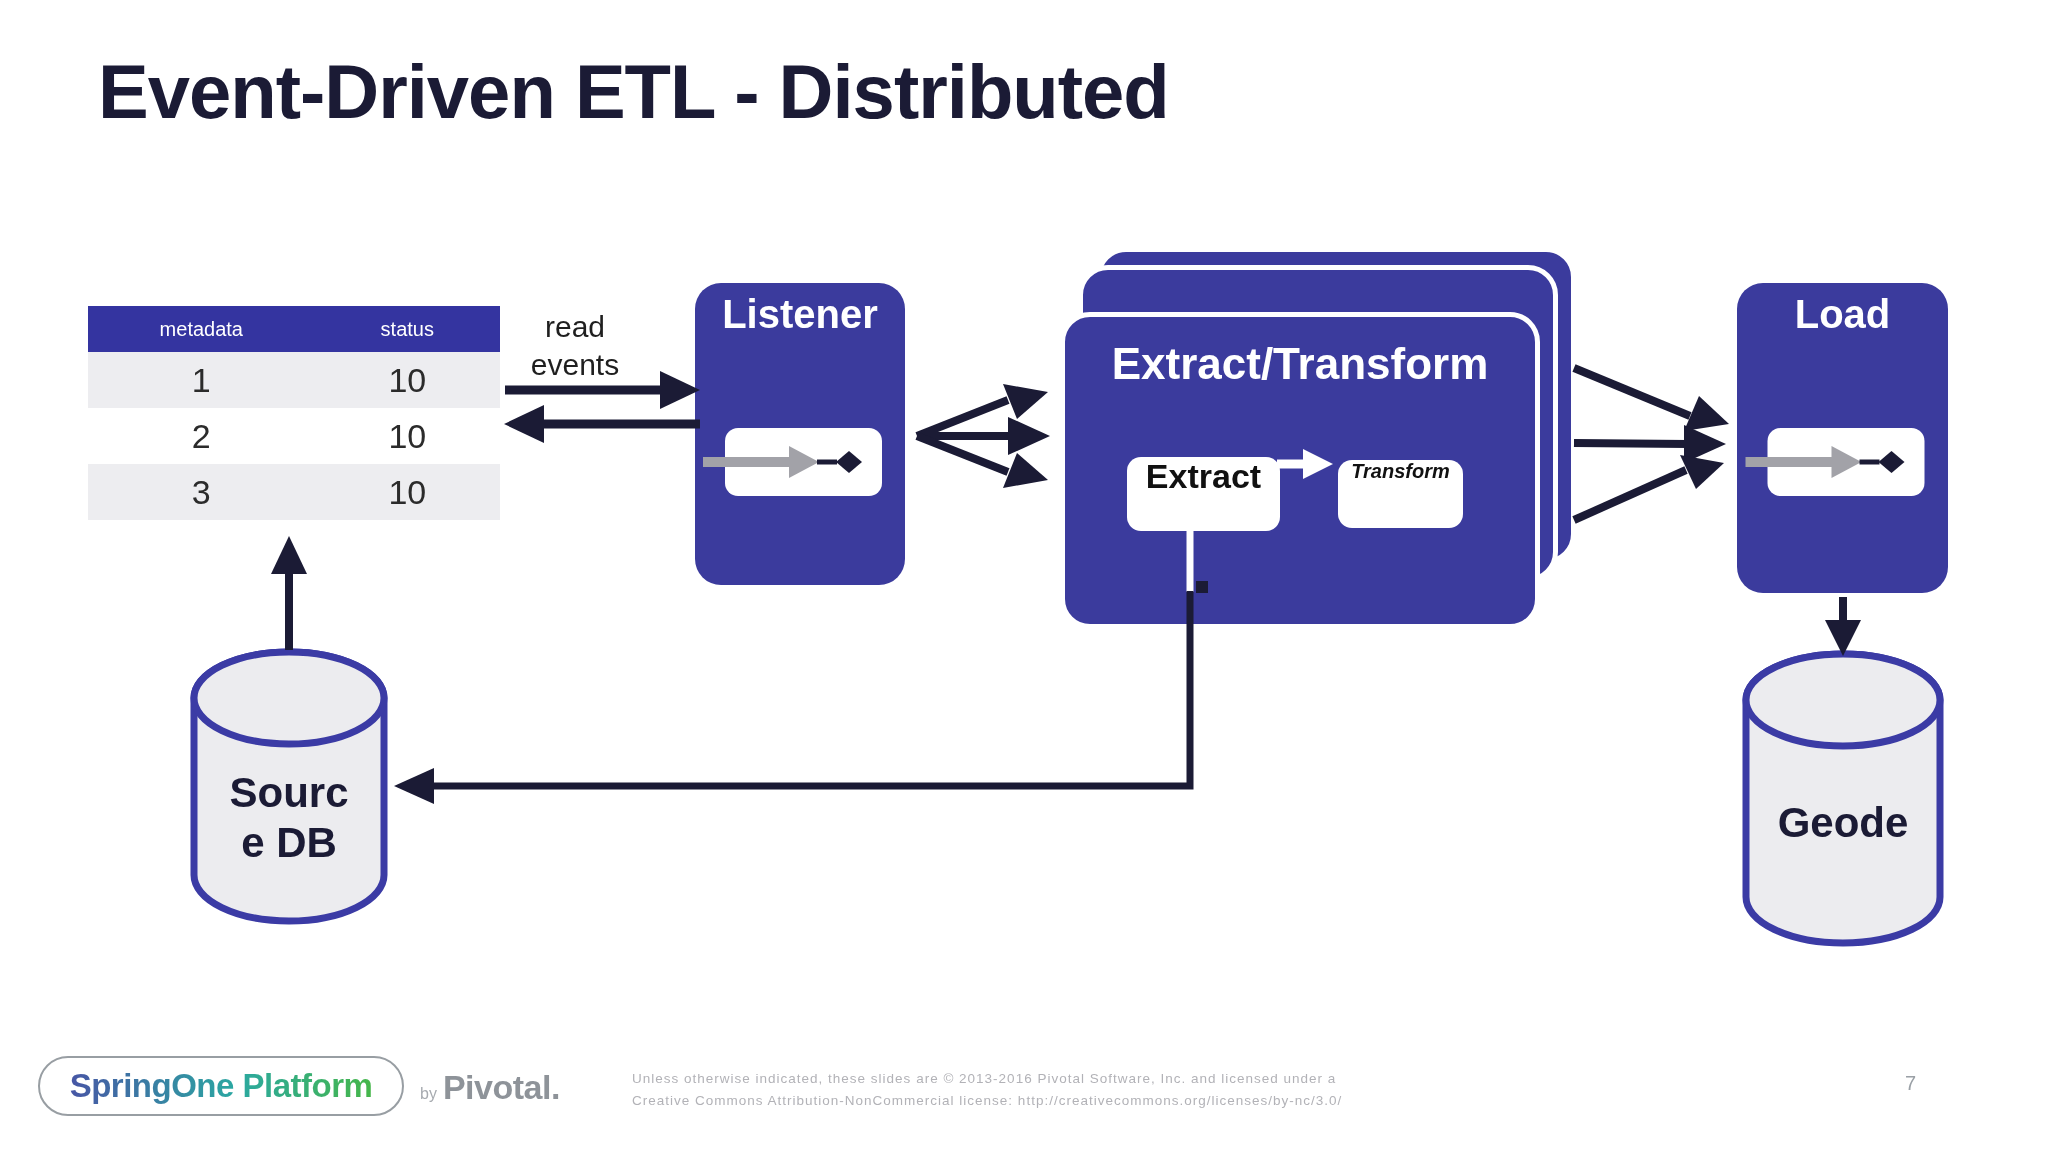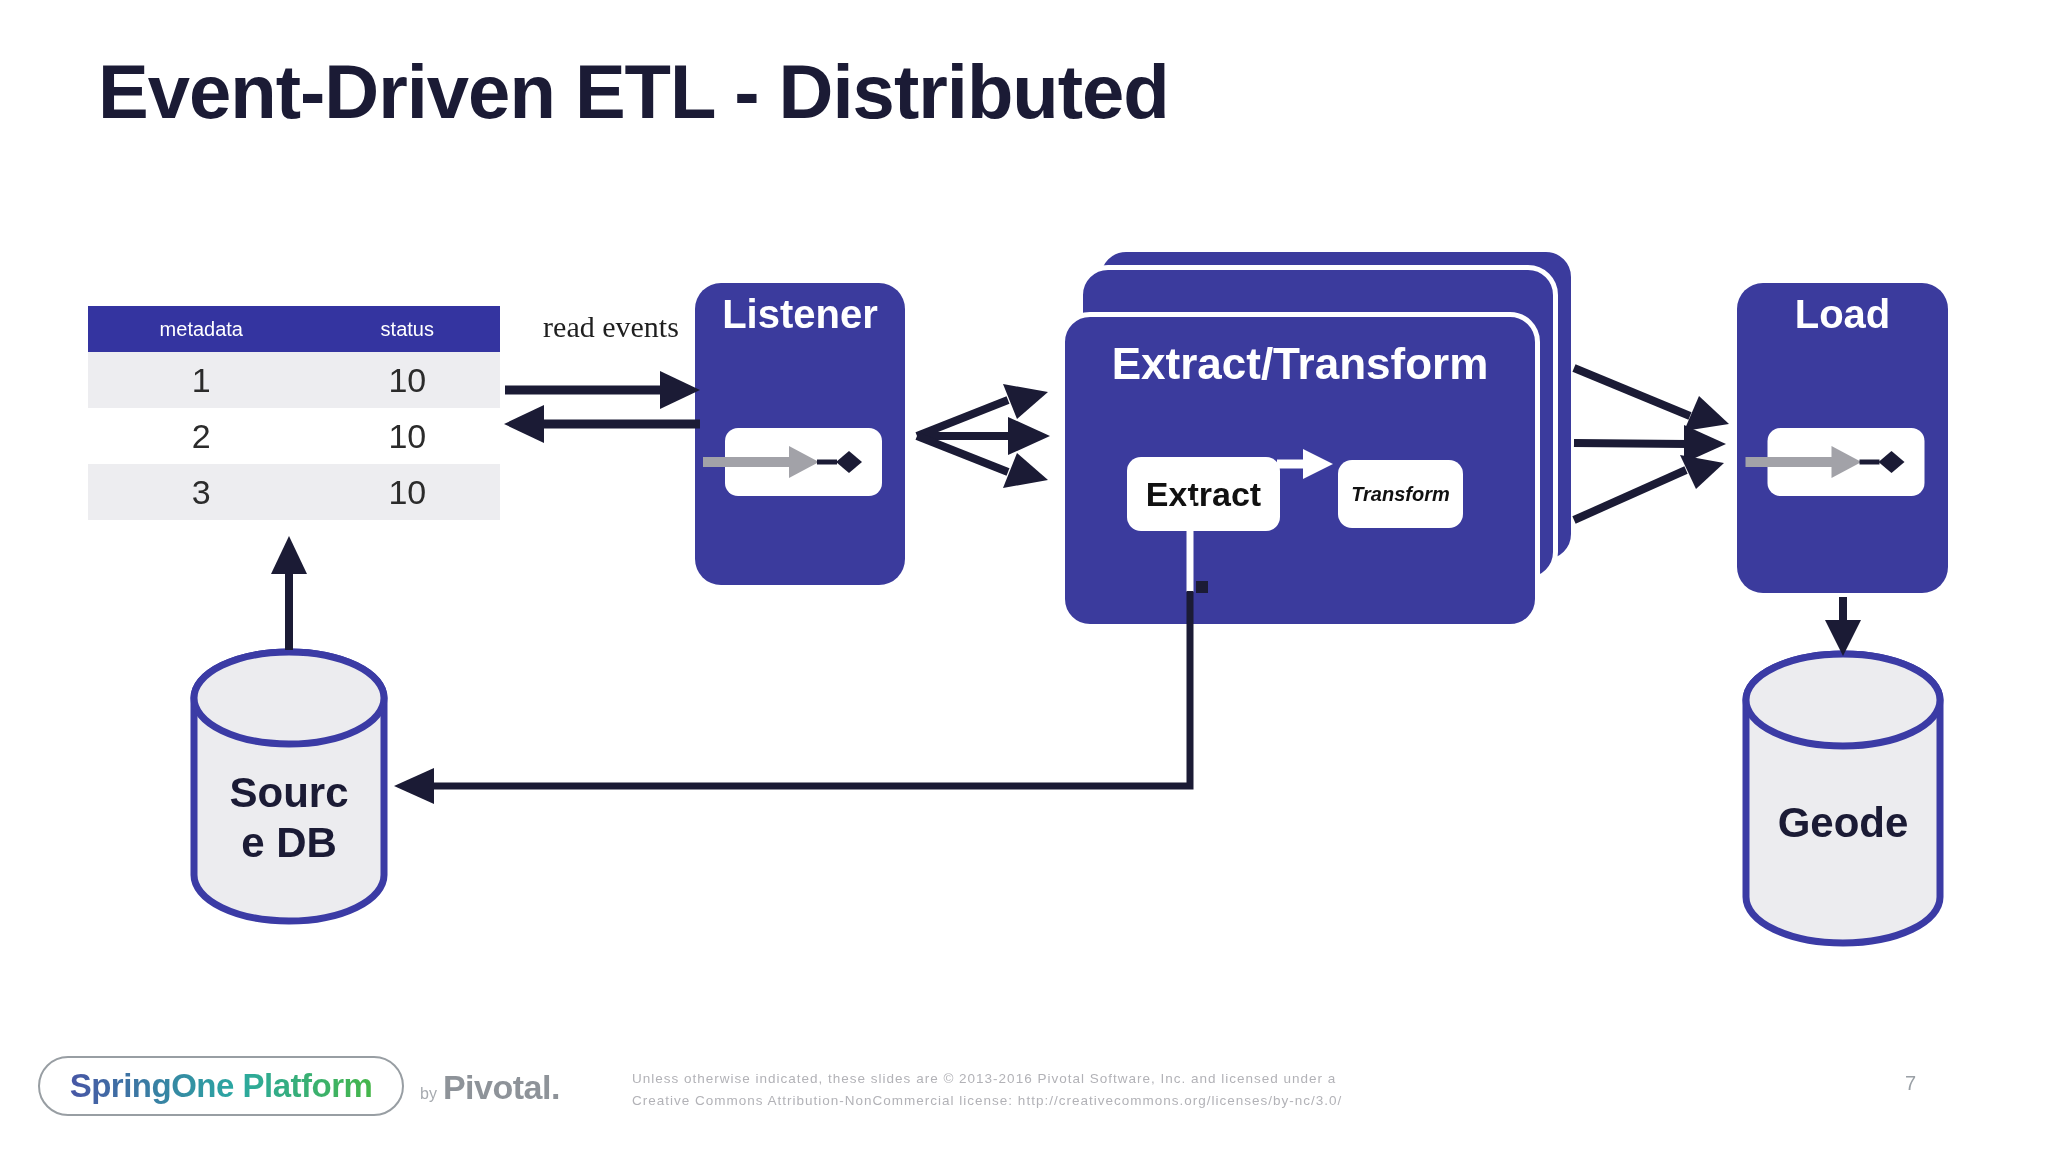--- a/index.html
+++ b/index.html
@@ -16,39 +16,39 @@
          color:var(--dark-navy);letter-spacing:-1px;}
 
   
   .mtable{position:absolute;left:88px;top:306px;width:412px;border-collapse:collapse;
           font-size:34px;color:#2b2b2b;text-align:center;}
   .mtable th{background:var(--indigo-deep);color:#fff;font-weight:400;font-size:20px;height:46px;}
   .mtable td{height:56px;}
   .mtable tr.alt td{background:var(--row-gray);}
 
   .flow-label{position:absolute;width:140px;text-align:center;font-size:30px;color:#1f1f1f;line-height:1.25;}
-  #read-events{left:541px;top:308px;font-family:Liberation Serif, serif;}
+  #read-events{left:505px;top:308px;}
   #update-status{left:527px;top:444px;}
 
   .node{position:absolute;background:var(--indigo);border-radius:26px;color:#fff;}
   .node-label{display:block;text-align:center;padding-top:9px;font-size:40px;font-weight:700;}
 
   #listener{left:695px;top:283px;width:210px;height:302px;}
   #load{left:1737px;top:283px;width:211px;height:310px;}
   .stream-icon{position:absolute;left:0;top:137px;}
 
   
   .et-layer{position:absolute;width:480px;height:317px;background:var(--indigo);
             border-radius:30px;border:5px solid #fff;}
   #et-back2{left:1096px;top:247px;}
   #et-back1{left:1078px;top:265px;}
   #et-main{left:1060px;top:273px;margin-top:39px;}
   .et-title{display:block;text-align:center;padding-top:22px;font-size:44px;font-weight:700;color:#fff;}
   .white-box{position:absolute;background:#fff;border-radius:14px;display:flex;
-             align-items:center;justify-content:center;color:#111;font-weight:700;}
+             align-items:flex-start;justify-content:center;color:#111;font-weight:700;}
   #extract-box{left:62px;top:140px;width:153px;height:74px;font-size:34px;}
   #transform-box{left:273px;top:143px;width:125px;height:68px;font-size:20px;font-style:italic;}
 
   
   .cyl-wrap{position:absolute;}
   .cyl-label{position:absolute;left:0;width:100%;text-align:center;font-size:42px;font-weight:700;
              color:var(--dark-navy);line-height:1.2;}
   #source-db{left:188px;top:648px;width:202px;height:280px;}
   #source-db .cyl-label{top:120px;}
   #geode{left:1740px;top:650px;width:206px;height:300px;}

